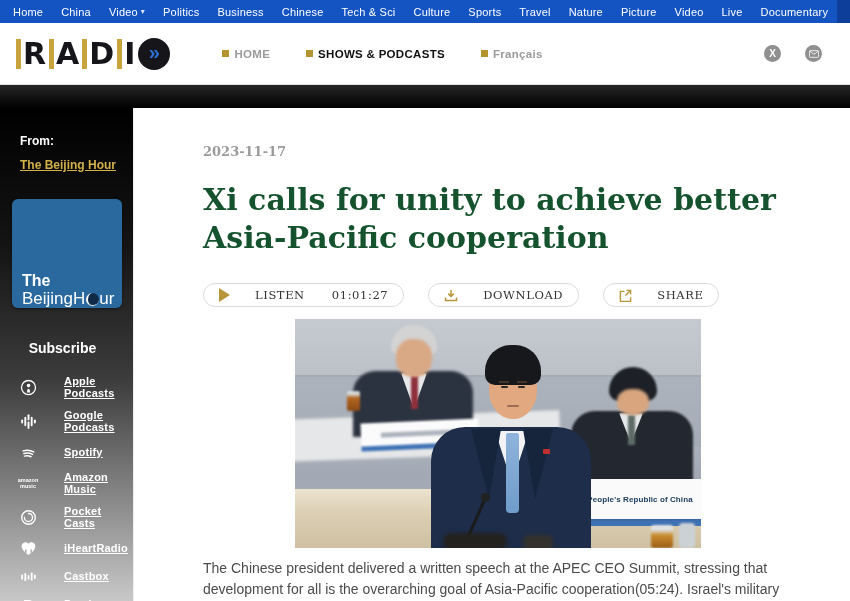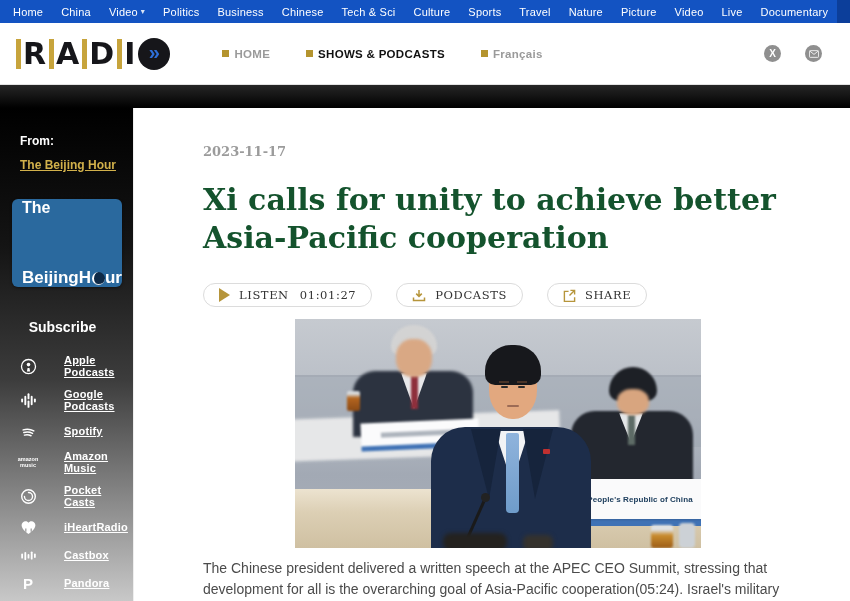--- a/index.html
+++ b/index.html
@@ -41,41 +41,41 @@
   .blackbar { height:23px; background:linear-gradient(180deg,#262626,#000); }
 
   
   .layout { display:flex; height:493px; }
   .sidebar { width:133px; flex:0 0 133px; height:100%;
              background:linear-gradient(180deg,#000 0%,#141414 28%,#3c3c3c 55%,#8a8a8a 80%,#c8c8c8 100%);
              padding:26px 8px 0 12px; color:#fff; }
   .from-label { font-size:12px; font-weight:bold; margin-left:8px; }
   .show-link { display:inline-block; margin:10px 0 0 8px; font-size:12px; font-weight:bold;
                color:#d2b14b; text-decoration:underline; cursor:pointer; }
-  .bh-logo { width:110px; height:88px; margin:26px 0 0 0; background:#2a699e; border-radius:6px;
-             display:flex; flex-direction:column; justify-content:space-between; padding-left:10px;
+  .bh-logo { width:110px; height:109px; margin:26px 0 0 0; background:#2a699e; border-radius:6px;
+             display:flex; flex-direction:column; justify-content:flex-end; padding-left:10px;
              cursor:pointer; box-shadow:0 1px 3px rgba(0,0,0,.4); }
   .bh-l1 { font-size:16px; font-weight:bold; line-height:17px; }
-  .bh-l2 { font-size:17px; font-weight:bold; line-height:19px; display:flex; align-items:center; }
+  .bh-l2 { font-size:17px; font-weight:normal; line-height:19px; display:flex; align-items:center; }
   .bh-o { width:13px; height:13px; border-radius:50%; background:#0e2a47; display:inline-block;
           margin:2px 0 0 1px; border-left:2px solid #fff; border-bottom:1px solid #e8e8e8; }
   .subscribe-title { text-align:center; font-size:14px; font-weight:bold; margin:32px 12px 14px 0; }
   .sub-item { display:flex; align-items:center; gap:26px; padding:5px 0 5px 6px; cursor:pointer; }
   .sub-icon { width:20px; height:18px; display:flex; align-items:center; justify-content:center; flex:0 0 20px; }
   .sub-label { font-size:11px; font-weight:bold; color:#fff; text-decoration:underline; letter-spacing:.2px; }
   .az-txt { font-size:5.5px; line-height:6px; color:#fff; font-weight:bold; text-align:center; }
   .pandora-p { font-size:15px; font-weight:800; color:#fff; line-height:1; }
 
   
   .main { flex:1; background:#fff; padding:36px 60px 0 69px; border-left:1px solid #eee; }
   .article-date { font-family:"DejaVu Serif", serif; font-size:13px; color:#9b9b9b;font-weight:bold; }
   .article-title { font-family:"DejaVu Serif", serif; font-weight:bold; font-size:30px;
                    line-height:38px; color:#14532d; margin-top:22px; }
   .actions { display:flex; align-items:center; gap:24px; margin-top:26px; }
-  .pill-btn { display:inline-flex; align-items:center; gap:9px; height:24px; padding:0 15px;
+  .pill-btn { display:inline-flex; align-items:center; gap:25px; height:24px; padding:0 15px;
               border:1px solid #dcdcdc; border-radius:13px; background:#fff; cursor:pointer;
               font-family:"DejaVu Serif", serif; font-size:11.5px; color:#333; letter-spacing:.6px; }
   .play-tri { width:0; height:0; border-left:11px solid #b6953b; border-top:7px solid transparent;
               border-bottom:7px solid transparent; }
   .duration { margin-left:2px; }
 
   
   .photo { position:relative; width:406px; height:229px; margin:12px auto 0; overflow:hidden;
            background:linear-gradient(180deg,#c6cad0 0%,#b3b9c2 45%,#a2a9b4 68%,#aab0ba 100%); }
   .photo * { position:absolute; }
@@ -310,21 +310,21 @@
       <button class="pill-btn">
         <span class="play-tri"></span>
         <span>LISTEN</span>
         <span class="duration">01:01:27</span>
       </button>
       <button class="pill-btn">
         <svg width="14" height="13" viewBox="0 0 14 13">
             <path d="M7 1v6M4.2 4.6L7 7.4 9.8 4.6" fill="none" stroke="#b6953b" stroke-width="1.5"></path>
             <path d="M1.5 8.5v3h11v-3" fill="none" stroke="#b6953b" stroke-width="1.5"></path>
           </svg>
-        <span>PODCASTS</span>
+        <span>DOWNLOAD</span>
       </button>
       <button class="pill-btn">
         <svg width="13" height="13" viewBox="0 0 14 14">
             <path d="M6 2.5H1.5v11h11V9" fill="none" stroke="#b6953b" stroke-width="1.5"></path>
             <path d="M8 1.5h4.5V6M12.3 1.7L7 7" fill="none" stroke="#b6953b" stroke-width="1.5"></path>
           </svg>
         <span>SHARE</span>
       </button>
     </div>
 

